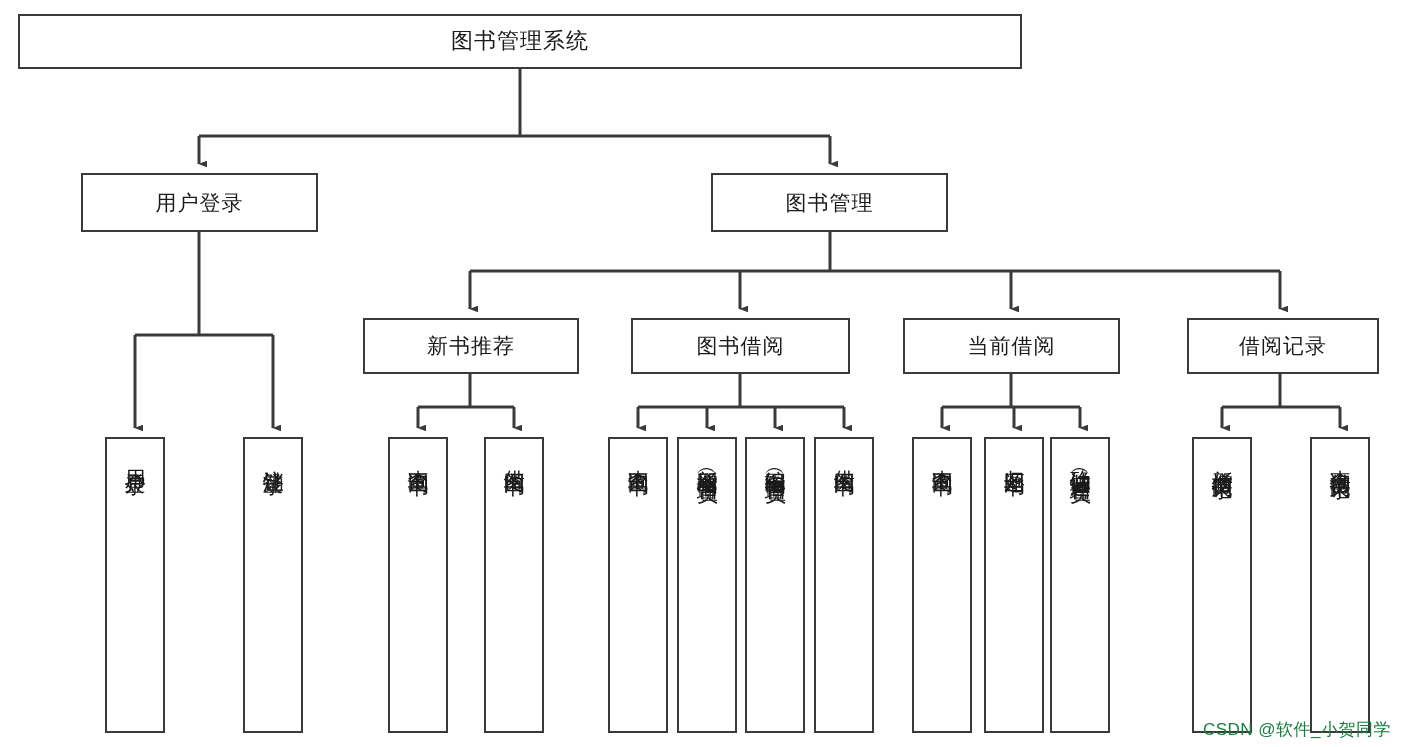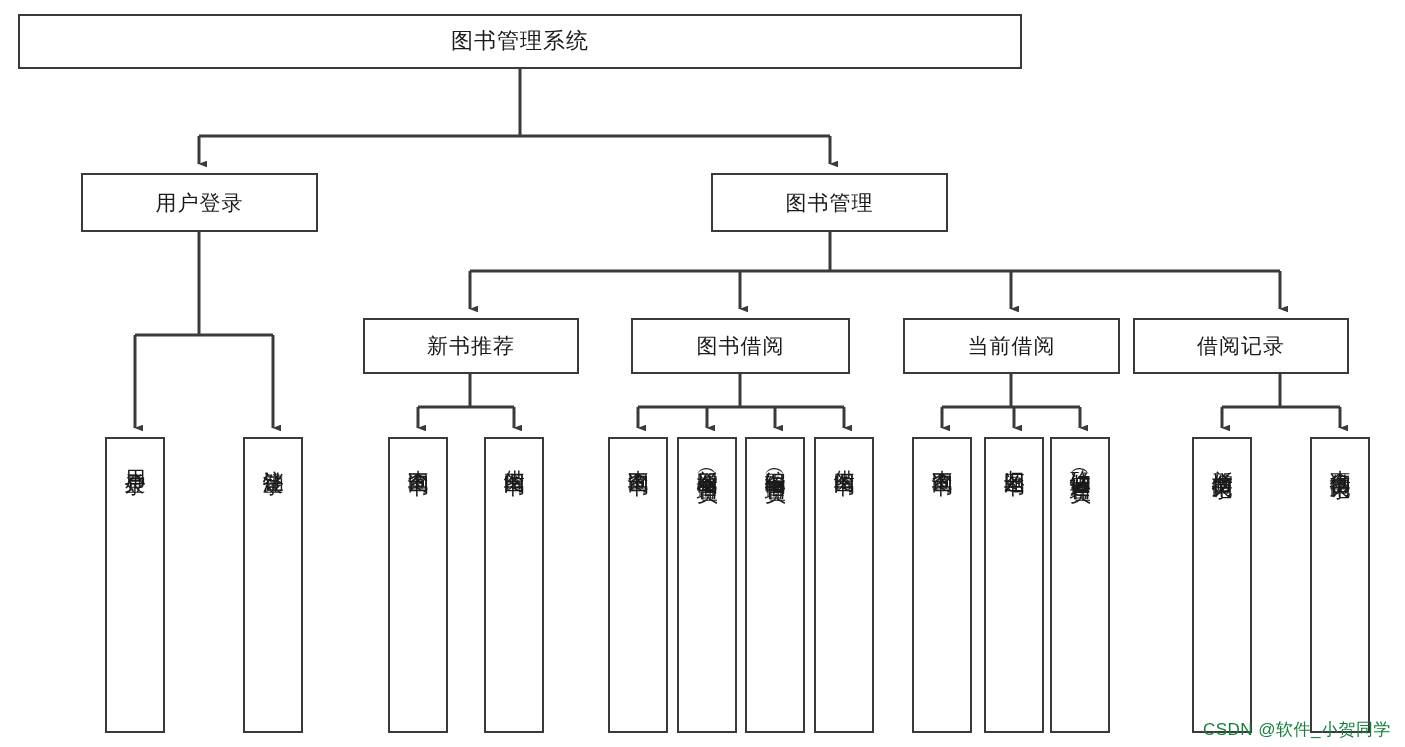--- a/index.html
+++ b/index.html
@@ -133,21 +133,21 @@
   <div id="level3-container">
       <div class="node node-h" style="left: 363px; top: 318px; width: 216px; height: 56px;">
         <span>新书推荐</span>
       </div>
       <div class="node node-h" style="left: 631px; top: 318px; width: 219px; height: 56px;">
         <span>图书借阅</span>
       </div>
       <div class="node node-h" style="left: 903px; top: 318px; width: 217px; height: 56px;">
         <span>当前借阅</span>
       </div>
-      <div class="node node-h" style="left: 1133px; top: 318px; width: 216px; height: 56px;">
+      <div class="node node-h" style="left: 1187px; top: 318px; width: 192px; height: 56px;">
         <span>借阅记录</span>
       </div>
     </div>
   <div id="leaves-container">
       <div class="node node-v" style="left: 105px; top: 437px; width: 60px; height: 296px;">
         <span class="vlabel">用户登录</span>
       </div>
       <div class="node node-v" style="left: 243px; top: 437px; width: 60px; height: 296px;">
         <span class="vlabel">注销登录</span>
       </div>

